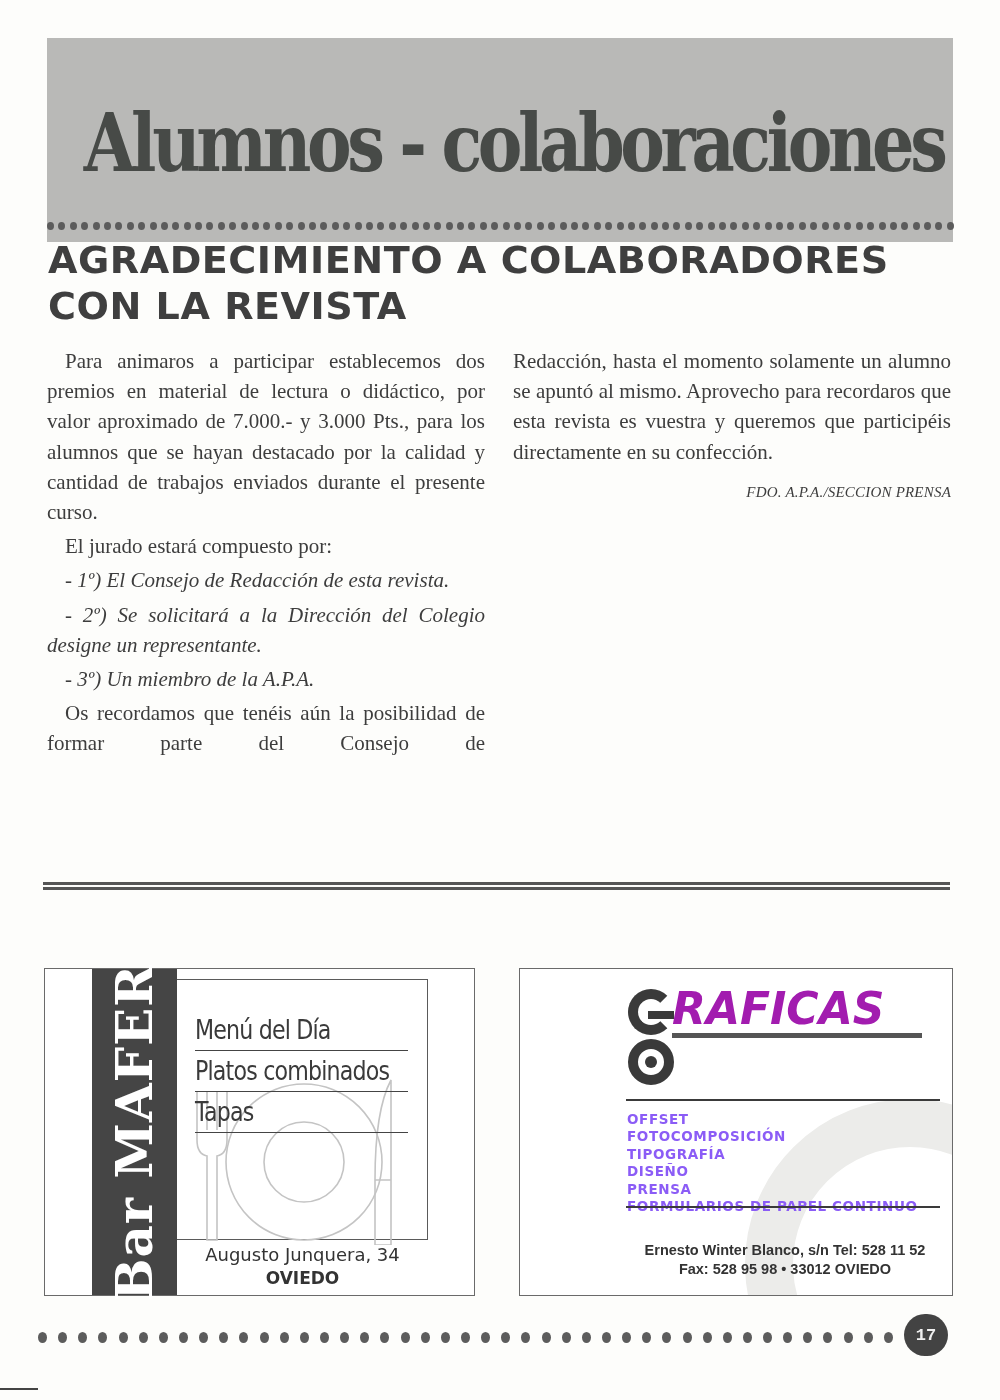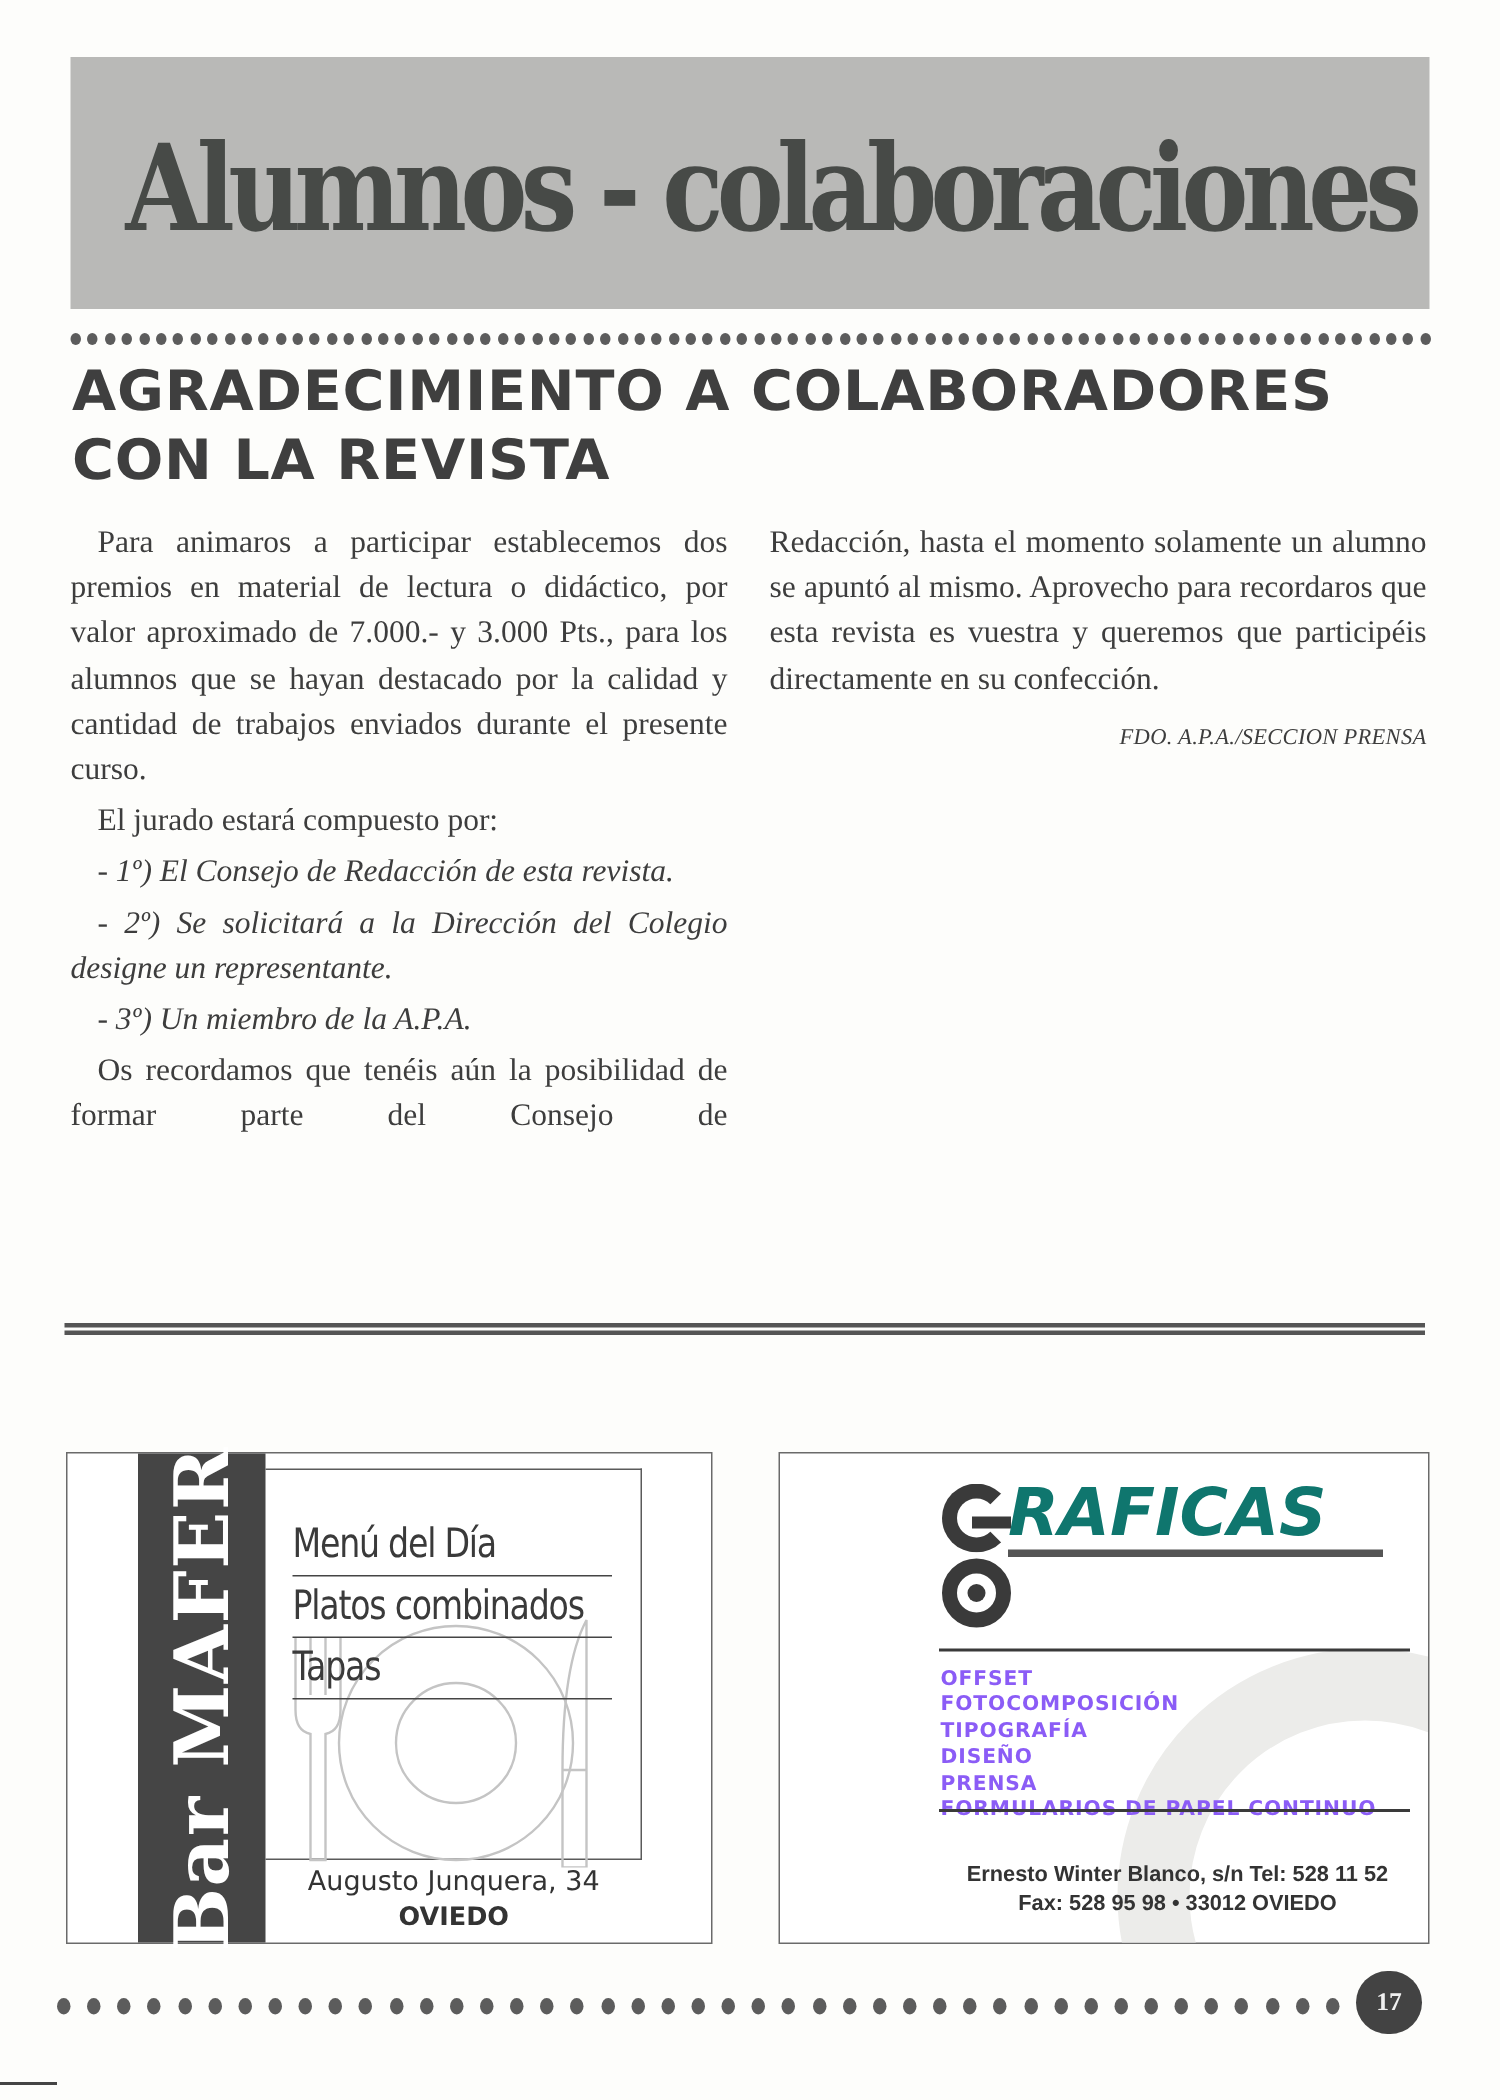--- a/index.html
+++ b/index.html
@@ -1,20 +1,20 @@
 <!DOCTYPE html>
 <html><head>
 <meta charset="utf-8">
 <style>
   * { box-sizing: border-box; margin: 0; padding: 0; }
   html, body { width: 1000px; height: 1400px; background: #fdfdfb; overflow: hidden; }
   body { position: relative; font-family: "Liberation Serif", serif; color: #3a3a3a; }
 
   .banner {
-    position: absolute; left: 47px; top: 38px; width: 906px; height: 168px;
+    position: absolute; left: 47px; top: 38px; width: 906px; height: 204px;
     background: #b9b9b7;
     display: flex; align-items: center; justify-content: center; padding-left: 28px;
   }
   .banner-title {
     font-family: "DejaVu Serif", serif; font-weight: 900; font-size: 76px;
     letter-spacing: -5px; color: #474a47; transform: scaleX(0.88) scaleY(1.05);
     white-space: nowrap; margin-top: 6px;
   }
 
   .dotrow { position: absolute; display: flex; justify-content: space-between; align-items: center; }
@@ -83,39 +83,39 @@
     border: 48px solid #ececea; 
   }
   .ad-gr .logo { position: absolute; left: 108px; top: 18px; width: 300px; height: 98px; }
   .ad-gr .logo-ring { position: absolute; border-radius: 50%; border: 10px solid #3a3a3a; }
   .ad-gr .logo-ring.g { left: 0; top: 2px; width: 46px; height: 46px; border-right-color: transparent; }
   .ad-gr .logo-ring.g::after { content: ""; position: absolute; left: 10px; top: 12px; width: 26px; height: 8px; background: #3a3a3a; }
   .ad-gr .logo-ring.o { left: 0; top: 52px; width: 46px; height: 46px; }
   .ad-gr .logo-ring.o::after { content: ""; position: absolute; left: 7px; top: 7px; width: 12px; height: 12px; border-radius: 50%; background: #3a3a3a; }
   .ad-gr .logo-text1 {
     position: absolute; left: 44px; top: -4px; font-family: "DejaVu Sans", sans-serif; font-weight: 900;
-    font-size: 44px; color: #0f766e; letter-spacing: 0px; font-style: italic;
+    font-size: 44px; color: #a21caf; letter-spacing: 0px; font-style: italic;
   }
   .ad-gr .logo-bar { position: absolute; left: 44px; top: 46px; width: 250px; height: 5px; background: #555; }
   .ad-gr .logo-text2 {
     position: absolute; left: 48px; top: 50px; font-family: "DejaVu Sans", sans-serif; font-weight: 900;
     font-size: 44px; color: #3a3a3a; white-space: nowrap;
   }
   .ad-gr .logo-sa { font-size: 17px; font-style: italic; margin-left: 4px; }
   .ad-gr .hr { position: absolute; left: 106px; width: 314px; height: 2px; background: #3a3a3a; }
   .ad-gr .hr.a { top: 130px; }
   .ad-gr .hr.b { top: 237px; }
   .ad-gr .services { position: absolute; left: 107px; top: 142px; font-family: "DejaVu Sans", sans-serif; font-weight: 700; font-size: 13.5px; line-height: 17.4px; color: #8b5cf6; letter-spacing: 0.6px; }
   .ad-gr .contact { position: absolute; left: 106px; width: 318px; text-align: center; font-family: "Liberation Sans", sans-serif; font-weight: 700; font-size: 14.5px; color: #333; }
   .ad-gr .contact.l1 { top: 273px; }
   .ad-gr .contact.l2 { top: 292px; }
 
   .page-num {
     position: absolute; left: 904px; top: 1314px; width: 44px; height: 42px; background: #434343;
-    color: #f0f0f0; font-family: Liberation Serif, serif; font-weight: 700; font-size: 17px;
+    color: #f0f0f0; font-family: Liberation Mono, monospace; font-weight: 700; font-size: 17px;
     display: flex; align-items: center; justify-content: center; border-radius: 21px;
   }
   .corner-mark { position: absolute; left: 0; top: 1388px; width: 38px; height: 2px; background: #444; }
 </style>
 </head>
 <body>
 
 <div class="banner">
   <div class="banner-title">Alumnos - colaboraciones</div>
 </div>

